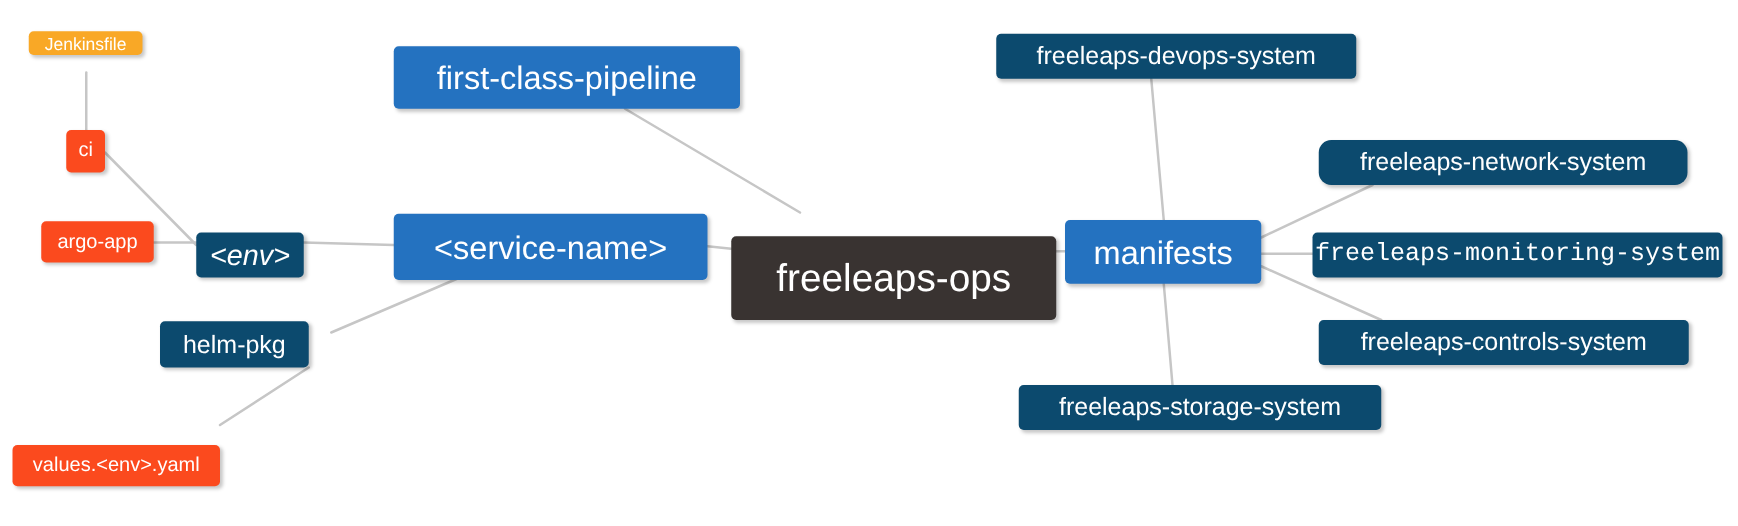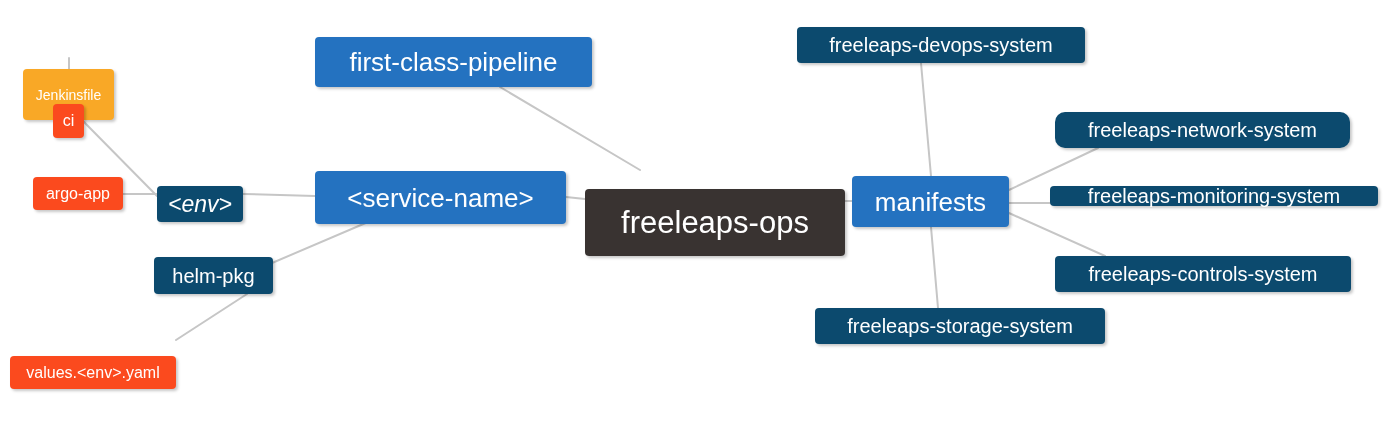--- a/index.html
+++ b/index.html
@@ -76,33 +76,33 @@
       <line x1="500" y1="87" x2="640" y2="170" stroke="#c6c6c6" stroke-width="2" stroke-linecap="round"></line>
       <line x1="566" y1="197" x2="585" y2="199" stroke="#c6c6c6" stroke-width="2" stroke-linecap="round"></line>
       <line x1="845" y1="201" x2="852" y2="201" stroke="#c6c6c6" stroke-width="2" stroke-linecap="round"></line>
       <line x1="931" y1="176" x2="921" y2="63" stroke="#c6c6c6" stroke-width="2" stroke-linecap="round"></line>
       <line x1="1009" y1="190" x2="1098" y2="148" stroke="#c6c6c6" stroke-width="2" stroke-linecap="round"></line>
       <line x1="1009" y1="203" x2="1050" y2="203" stroke="#c6c6c6" stroke-width="2" stroke-linecap="round"></line>
       <line x1="1009" y1="213" x2="1105" y2="256" stroke="#c6c6c6" stroke-width="2" stroke-linecap="round"></line>
       <line x1="931" y1="227" x2="938" y2="308" stroke="#c6c6c6" stroke-width="2" stroke-linecap="round"></line>
     </svg>
   <div id="node-layer">
-      <div class="node role-orange size-tiny" style="left: 23px; top: 25px; width: 91px; height: 51px; margin-top: 44px;">
+      <div class="node role-orange size-tiny" style="left: 23px; top: 25px; width: 91px; height: 19px;">
         <span class="node-label">Jenkinsfile</span>
       </div>
       <div class="node role-red size-small" style="left: 53px; top: 104px; width: 31px; height: 34px; align-items: center;">
         <span class="node-label">ci</span>
       </div>
       <div class="node role-red size-small" style="left: 33px; top: 177px; width: 90px; height: 33px;">
         <span class="node-label">argo-app</span>
       </div>
       <div class="node role-green size-mid" style="left: 157px; top: 186px; width: 86px; height: 36px; font-style: italic;">
         <span class="node-label">&lt;env&gt;</span>
       </div>
-      <div class="node role-green size-leaf" style="left: 154px; top: 257px; width: 119px; height: 37px;">
+      <div class="node role-green size-leaf" style="left: 128px; top: 257px; width: 119px; height: 37px;">
         <span class="node-label">helm-pkg</span>
       </div>
       <div class="node role-red size-small" style="left: 10px; top: 332px; width: 166px; height: 33px; margin-top: 24px;">
         <span class="node-label">values.&lt;env&gt;.yaml</span>
       </div>
       <div class="node role-blue size-major" style="left: 315px; top: 37px; width: 277px; height: 50px;">
         <span class="node-label">first-class-pipeline</span>
       </div>
       <div class="node role-blue size-major" style="left: 315px; top: 171px; width: 251px; height: 53px;">
         <span class="node-label">&lt;service-name&gt;</span>
@@ -112,21 +112,21 @@
       </div>
       <div class="node role-blue size-major" style="left: 852px; top: 176px; width: 157px; height: 51px;">
         <span class="node-label">manifests</span>
       </div>
       <div class="node role-green size-leaf" style="left: 797px; top: 27px; width: 288px; height: 36px;">
         <span class="node-label">freeleaps-devops-system</span>
       </div>
       <div class="node role-green size-leaf" style="left: 1055px; top: 112px; width: 295px; height: 36px; border-radius: 10px;">
         <span class="node-label">freeleaps-network-system</span>
       </div>
-      <div class="node role-green size-leaf" style="left: 1050px; top: 186px; width: 328px; height: 20px;">
+      <div class="node role-green size-leaf" style="left: 1050px; top: 186px; width: 328px; height: 36px; font-family: Liberation Mono, monospace;">
         <span class="node-label">freeleaps-monitoring-system</span>
       </div>
       <div class="node role-green size-leaf" style="left: 1055px; top: 256px; width: 296px; height: 36px;">
         <span class="node-label">freeleaps-controls-system</span>
       </div>
       <div class="node role-green size-leaf" style="left: 815px; top: 308px; width: 290px; height: 36px;">
         <span class="node-label">freeleaps-storage-system</span>
       </div>
     </div>
 </div>

